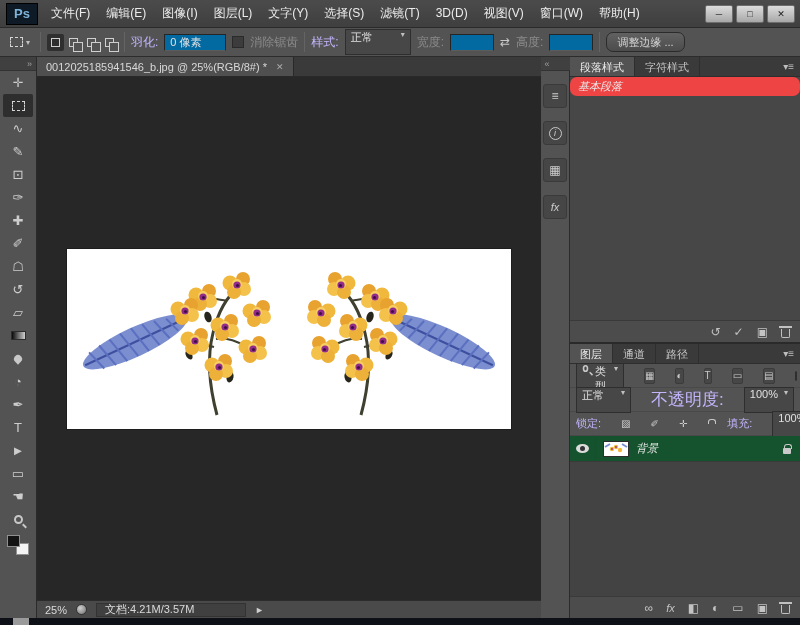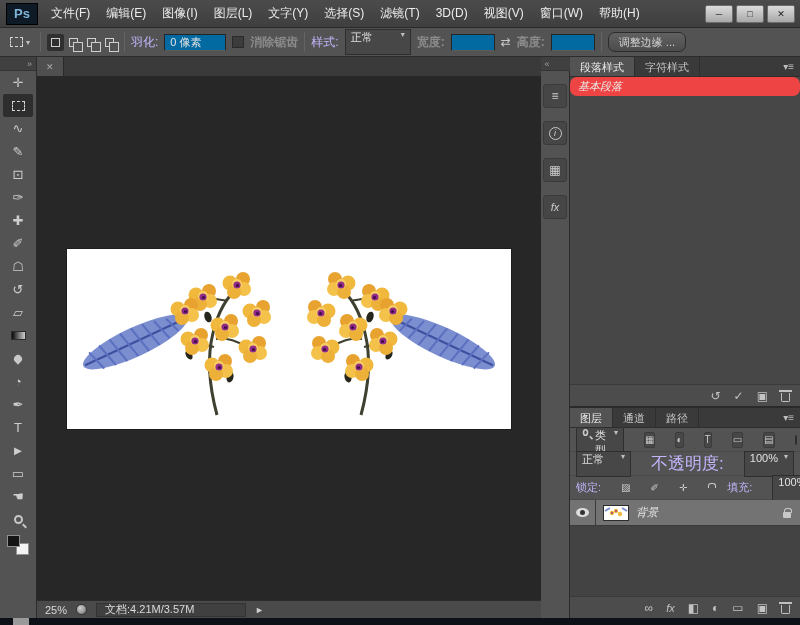--- a/index.html
+++ b/index.html
@@ -20,21 +20,21 @@
   .vsep { width:1px; height:20px; background:#3b3b3b; border-right:1px solid #646464; }
   .tool-preset { display:flex; align-items:center; gap:3px; padding:2px 4px; }
   .marq-icon { width:13px; height:10px; border:1px dashed #d5d5d5; }
   .dd-arrow { font-size:8px; color:#c0c0c0; }
   .selops { display:flex; gap:1px; }
   .selop { width:17px; height:17px; display:flex; align-items:center; justify-content:center; border-radius:2px; }
   .selop.active { background:#2f2f2f; }
   .sq { width:9px; height:9px; border:1px solid #cfcfcf; position:relative; }
   .selop.combo .sq::after { content:""; position:absolute; left:3px; top:3px; width:8px; height:8px; border:1px solid #cfcfcf; background:#535353; }
   .opt-label { color:#c4b5fd; white-space:nowrap; }
-  .opt-label.disabled { color:#8b8b8b;font-weight:bold; }
+  .opt-label.disabled { color:#8b8b8b; }
   .inp { background:#0369a1; border:1px solid #252525; border-bottom-color:#5c5c5c; height:17px; font-size:11px; color:#e4e4e4; padding:0 5px; display:flex; align-items:center; }
   .inp.feather { width:62px; }
   .inp.dim { width:44px; }
   .checkbox { width:12px; height:12px; background:#3c3c3c; border:1px solid #2a2a2a; }
   .dd { background:#474747; border:1px solid #2e2e2e; height:26px; display:flex; align-items:flex-start; padding:0 5px; gap:6px; font-size:11px; color:#e0e0e0; }
   .dd.style { width:66px; }
   .btn { border:1px solid #2b2b2b; background:linear-gradient(#616161,#4c4c4c); border-radius:7px; height:20px; padding:0 10px; color:#d3d3d3; font-size:11px; display:flex; align-items:center; white-space:nowrap; }
   .swap { color:#c8c8c8; font-size:12px; }
 
   
@@ -69,37 +69,37 @@
   .dock-icon { width:24px; height:24px; margin-top:13px; background:#464646; border:1px solid #3a3a3a; border-radius:3px; display:flex; align-items:center; justify-content:center; color:#cdcdcd; font-size:12px; }
   .dock-icon .fx { font-style:italic; font-size:11px; }
   .info-icon { width:13px; height:13px; border:1px solid #c8c8c8; border-radius:50%; font-size:9px; font-style:italic; display:flex; align-items:center; justify-content:center; }
 
   .rightpanels { width:230px; flex:0 0 auto; display:flex; flex-direction:column; background:#535353; }
   .ptabs { height:20px; flex:0 0 auto; background:#3a3a3a; display:flex; border-bottom:1px solid #2e2e2e; }
   .ptab { padding:0 10px; font-size:11px; line-height:20px; color:#c6c6c6; border-right:1px solid #2e2e2e; white-space:nowrap; }
   .ptab.active { background:#535353; color:#ebebeb; }
   .panel-menu { margin-left:auto; display:flex; align-items:center; gap:3px; padding-right:6px; color:#bdbdbd; font-size:10px; }
 
-  .panel-paragraph { height:351px; flex:0 0 auto; display:flex; flex-direction:column; border-bottom:2px solid #2a2a2a; }
+  .panel-paragraph { height:287px; flex:0 0 auto; display:flex; flex-direction:column; border-bottom:2px solid #2a2a2a; }
   .pstyle-list { flex:1; background:#474747; }
   .pstyle-item { height:19px; line-height:19px; padding:0 8px; font-size:11px; font-style:italic; color:#eaeaea; background:#ef4444;border-radius:7px; }
   .panel-footer { height:22px; flex:0 0 auto; background:#4c4c4c; border-top:1px solid #3a3a3a; display:flex; justify-content:flex-end; align-items:center; gap:13px; padding:0 10px; color:#c3c3c3; font-size:12px; }
 
   .panel-layers { flex:1; display:flex; flex-direction:column; min-height:0; }
   .lrow { height:24px; flex:0 0 auto; display:flex; align-items:center; gap:20px; padding:0 6px; border-bottom:1px solid #494949; font-size:11px; }
   .dd.filter { width:72px; }
   .dd.blend { width:74px; }
   .dd.small { width:52px; }
   .ficon { width:16px; height:16px; display:flex; align-items:center; justify-content:center; color:#c9c9c9; font-size:10px; background:#474747; border:1px solid #3b3b3b; border-radius:2px; }
   .toggle-icon { margin-left:auto; width:15px; height:10px; border:1px solid #2e2e2e; border-radius:2px; background:linear-gradient(90deg,#888 50%,#555 50%); }
   .tiny { font-size:10px; color:#c9c9c9; width:14px; text-align:center; }
   .lock-icon { position:relative; width:8px; height:6px; background:#c9c9c9; border-radius:1px; margin-top:4px; }
   .lock-icon::before { content:""; position:absolute; left:1px; top:-4px; width:6px; height:4px; border:1.5px solid #c9c9c9; border-bottom:none; border-radius:3px 3px 0 0; }
   .layers-list { flex:1; background:#434343; min-height:0; }
-  .layer-row { height:26px; display:flex; align-items:center; background:#737373; border-bottom:1px solid #3a3a3a; }
+  .layer-row { height:26px; display:flex; align-items:center; background:#14532d; border-bottom:1px solid #3a3a3a; }
   .eye-cell { width:26px; height:100%; display:flex; align-items:center; justify-content:center; border-right:1px solid #3a3a3a; }
   .eye-icon { width:13px; height:9px; background:#dcdcdc; border-radius:50%; position:relative; }
   .eye-icon::after { content:""; position:absolute; left:4px; top:2px; width:5px; height:5px; background:#333; border-radius:50%; }
   .thumb { width:26px; height:16px; margin:0 7px; background:#fff; border:1px solid #2c2c2c; }
   .layer-name { font-size:11px; font-style:italic; color:#e6e6e6; }
   .layer-lock { margin-left:auto; margin-right:9px; }
   .trash-icon { position:relative; width:9px; height:9px; border:1px solid #c0c0c0; border-top:none; border-radius:0 0 2px 2px; margin-top:3px; }
   .trash-icon::before { content:""; position:absolute; top:-3px; left:-3px; right:-3px; height:2px; background:#c0c0c0; }
   .fx-label { font-style:italic; font-size:11px; }
 
@@ -240,20 +240,21 @@
         </div>
       <div class="swatches">
         <span class="sw-bg"></span>
         <span class="sw-fg"></span>
       </div>
     </div>
 
     <div class="canvas-col">
       <div class="tabbar">
         <div class="doctab">
+          <span>0012025185941546_b.jpg @ 25%(RGB/8#) *</span>
           <span class="tab-close">✕</span>
         </div>
       </div>
       <div class="canvas">
         <div class="artwork">
           <svg width="444" height="177" viewBox="0 0 444 177" xmlns="http://www.w3.org/2000/svg" role="img" aria-label="flower artwork">
             <defs>
               <g id="flower">
                 <circle cx="-7" cy="-2" r="7.5" fill="#f1b83e"></circle>
                 <circle cx="6" cy="-6" r="7" fill="#e8a22f"></circle>

